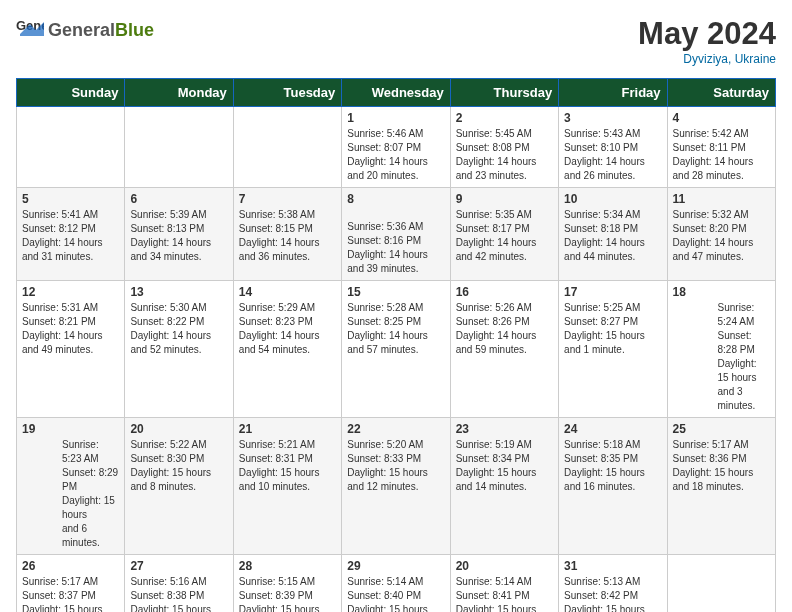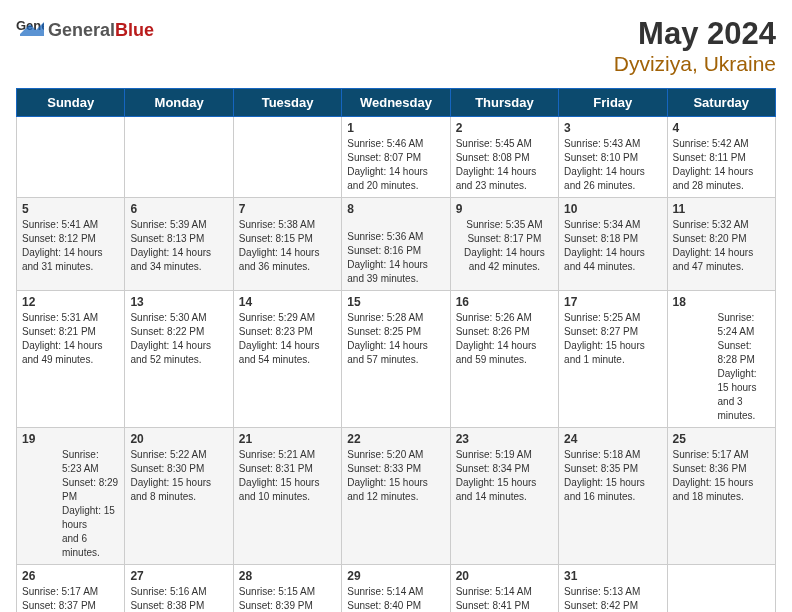--- a/index.html
+++ b/index.html
@@ -27,31 +27,31 @@
     }
     .title-area {
       text-align: right;
     }
     .month-title {
       font-size: 31px;
       font-weight: bold;
       color: #333;
     }
     .location-title {
-      font-size: 21px;
-      color: #a16207;
+      font-size: 12px;
+      color: #0369a1;
     }
     table {
       width: 100%;
       border-collapse: collapse;
     }
     th {
-      background-color: #0c4a6e;
+      background-color: #14532d;
       color: #fff;
-      text-align: center;
+      text-align: right;
       padding: 6px 6px;
       font-size: 13px;
       font-weight: bold;
       border: 1px solid #1565c0;
       margin-top: 44px;
     }
     td {
       border: 1px solid #ccc;
       vertical-align: top;
       padding: 4px 5px;
@@ -80,21 +80,21 @@
 
 <div class="header-area">
   <div class="logo">
     <svg class="logo-icon" viewBox="0 0 28 28" xmlns="http://www.w3.org/2000/svg">
       <text x="0" y="14" font-size="13" font-weight="bold" fill="#333">General</text>
 
       <polygon points="4,18 14,8 20,14 28,6 28,20 4,20" fill="#1565c0" opacity="0.7"></polygon>
     </svg>
     <div>
       <div>
-        <span style="font-size:18px;font-weight:bold;color:#555;">General</span><span style="font-size:18px;font-weight:bold;color:#b91c1c;text-align:center;">Blue</span>
+        <span style="font-size:18px;font-weight:bold;color:#555;">General</span><span style="font-size:18px;font-weight:bold;color:#4d7c0f;text-align:center;">Blue</span>
       </div>
     </div>
   </div>
   <div class="title-area">
     <div class="month-title">May 2024</div>
     <div class="location-title">Dyviziya, Ukraine</div>
   </div>
 </div>
 
 <table>
@@ -167,21 +167,21 @@
         </td>
         <td class="alt-row">
           <div class="day-num">8</div>
           <div class="day-info" style="white-space: pre-line; margin-top: 14px;">Sunrise: 5:36 AM
 Sunset: 8:16 PM
 Daylight: 14 hours
 and 39 minutes.</div>
         </td>
         <td class="alt-row">
           <div class="day-num">9</div>
-          <div class="day-info" style="white-space: pre-line; text-align: center;">Sunrise: 5:35 AM
+          <div class="day-info" style="white-space: pre-line;">Sunrise: 5:35 AM
 Sunset: 8:17 PM
 Daylight: 14 hours
 and 42 minutes.</div>
         </td>
         <td class="alt-row">
           <div class="day-num">10</div>
           <div class="day-info" style="white-space: pre-line;">Sunrise: 5:34 AM
 Sunset: 8:18 PM
 Daylight: 14 hours
 and 44 minutes.</div>

